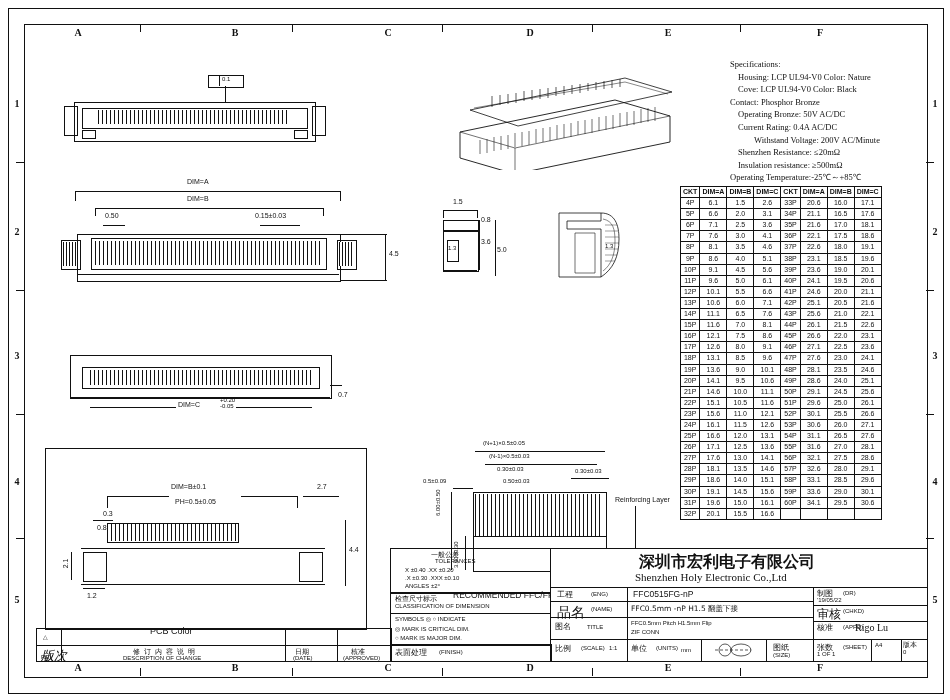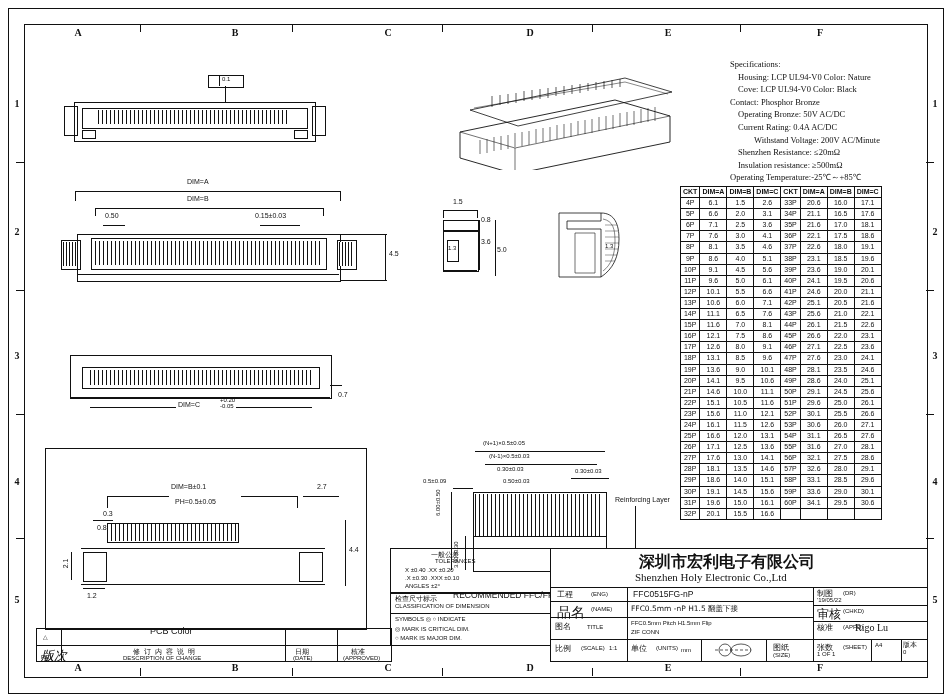--- a/index.html
+++ b/index.html
@@ -713,20 +713,24 @@
     <div class="abs" style="left:266px;top:93px;font-size:8px;font-family:'DejaVu Sans',sans-serif;">张数</div>
     <div class="abs txt6" style="left:292px;top:95px;">(SHEET)</div>
     <div class="abs txt6" style="left:266px;top:102px;">1 OF 1</div>
     <div class="abs ln" style="left:320px;top:90px;width:1px;height:22px;"></div>
     <div class="abs ln" style="left:350px;top:90px;width:1px;height:22px;"></div>
     <div class="abs txt6" style="left:324px;top:93px;">A4</div>
     <div class="abs" style="left:352px;top:91px;font-size:7px;font-family:'DejaVu Sans',sans-serif;">版本</div>
     <div class="abs txt6" style="left:352px;top:100px;">0</div>
   </div>
 
+  <div class="abs tb" style="left:390px;top:644px;width:160px;height:16px;">
+    <div class="abs" style="left:4px;top:2px;font-size:8px;font-family:'DejaVu Sans',sans-serif;">表面处理</div>
+    <div class="abs txt6" style="left:48px;top:4px;">(FINISH)</div>
+  </div>
 
   <div class="abs tb" style="left:36px;top:628px;width:354px;height:32px;">
     <div class="abs ln" style="left:0px;top:16px;width:354px;height:1px;"></div>
     <div class="abs ln" style="left:24px;top:0px;width:1px;height:32px;"></div>
     <div class="abs ln" style="left:248px;top:0px;width:1px;height:32px;"></div>
     <div class="abs ln" style="left:300px;top:0px;width:1px;height:32px;"></div>
     <div class="abs txt6" style="left:6px;top:4px;">△</div>
     <div class="abs" style="left:4px;top:18px;font-size:13px;font-family:'DejaVu Sans',sans-serif;font-style:italic;">版次</div>
     <div class="abs txt6" style="left:4px;top:25px;">REV</div>
     <div class="abs" style="left:96px;top:18px;font-size:7px;font-family:'DejaVu Sans',sans-serif;letter-spacing:4px;">修订内容说明</div>

